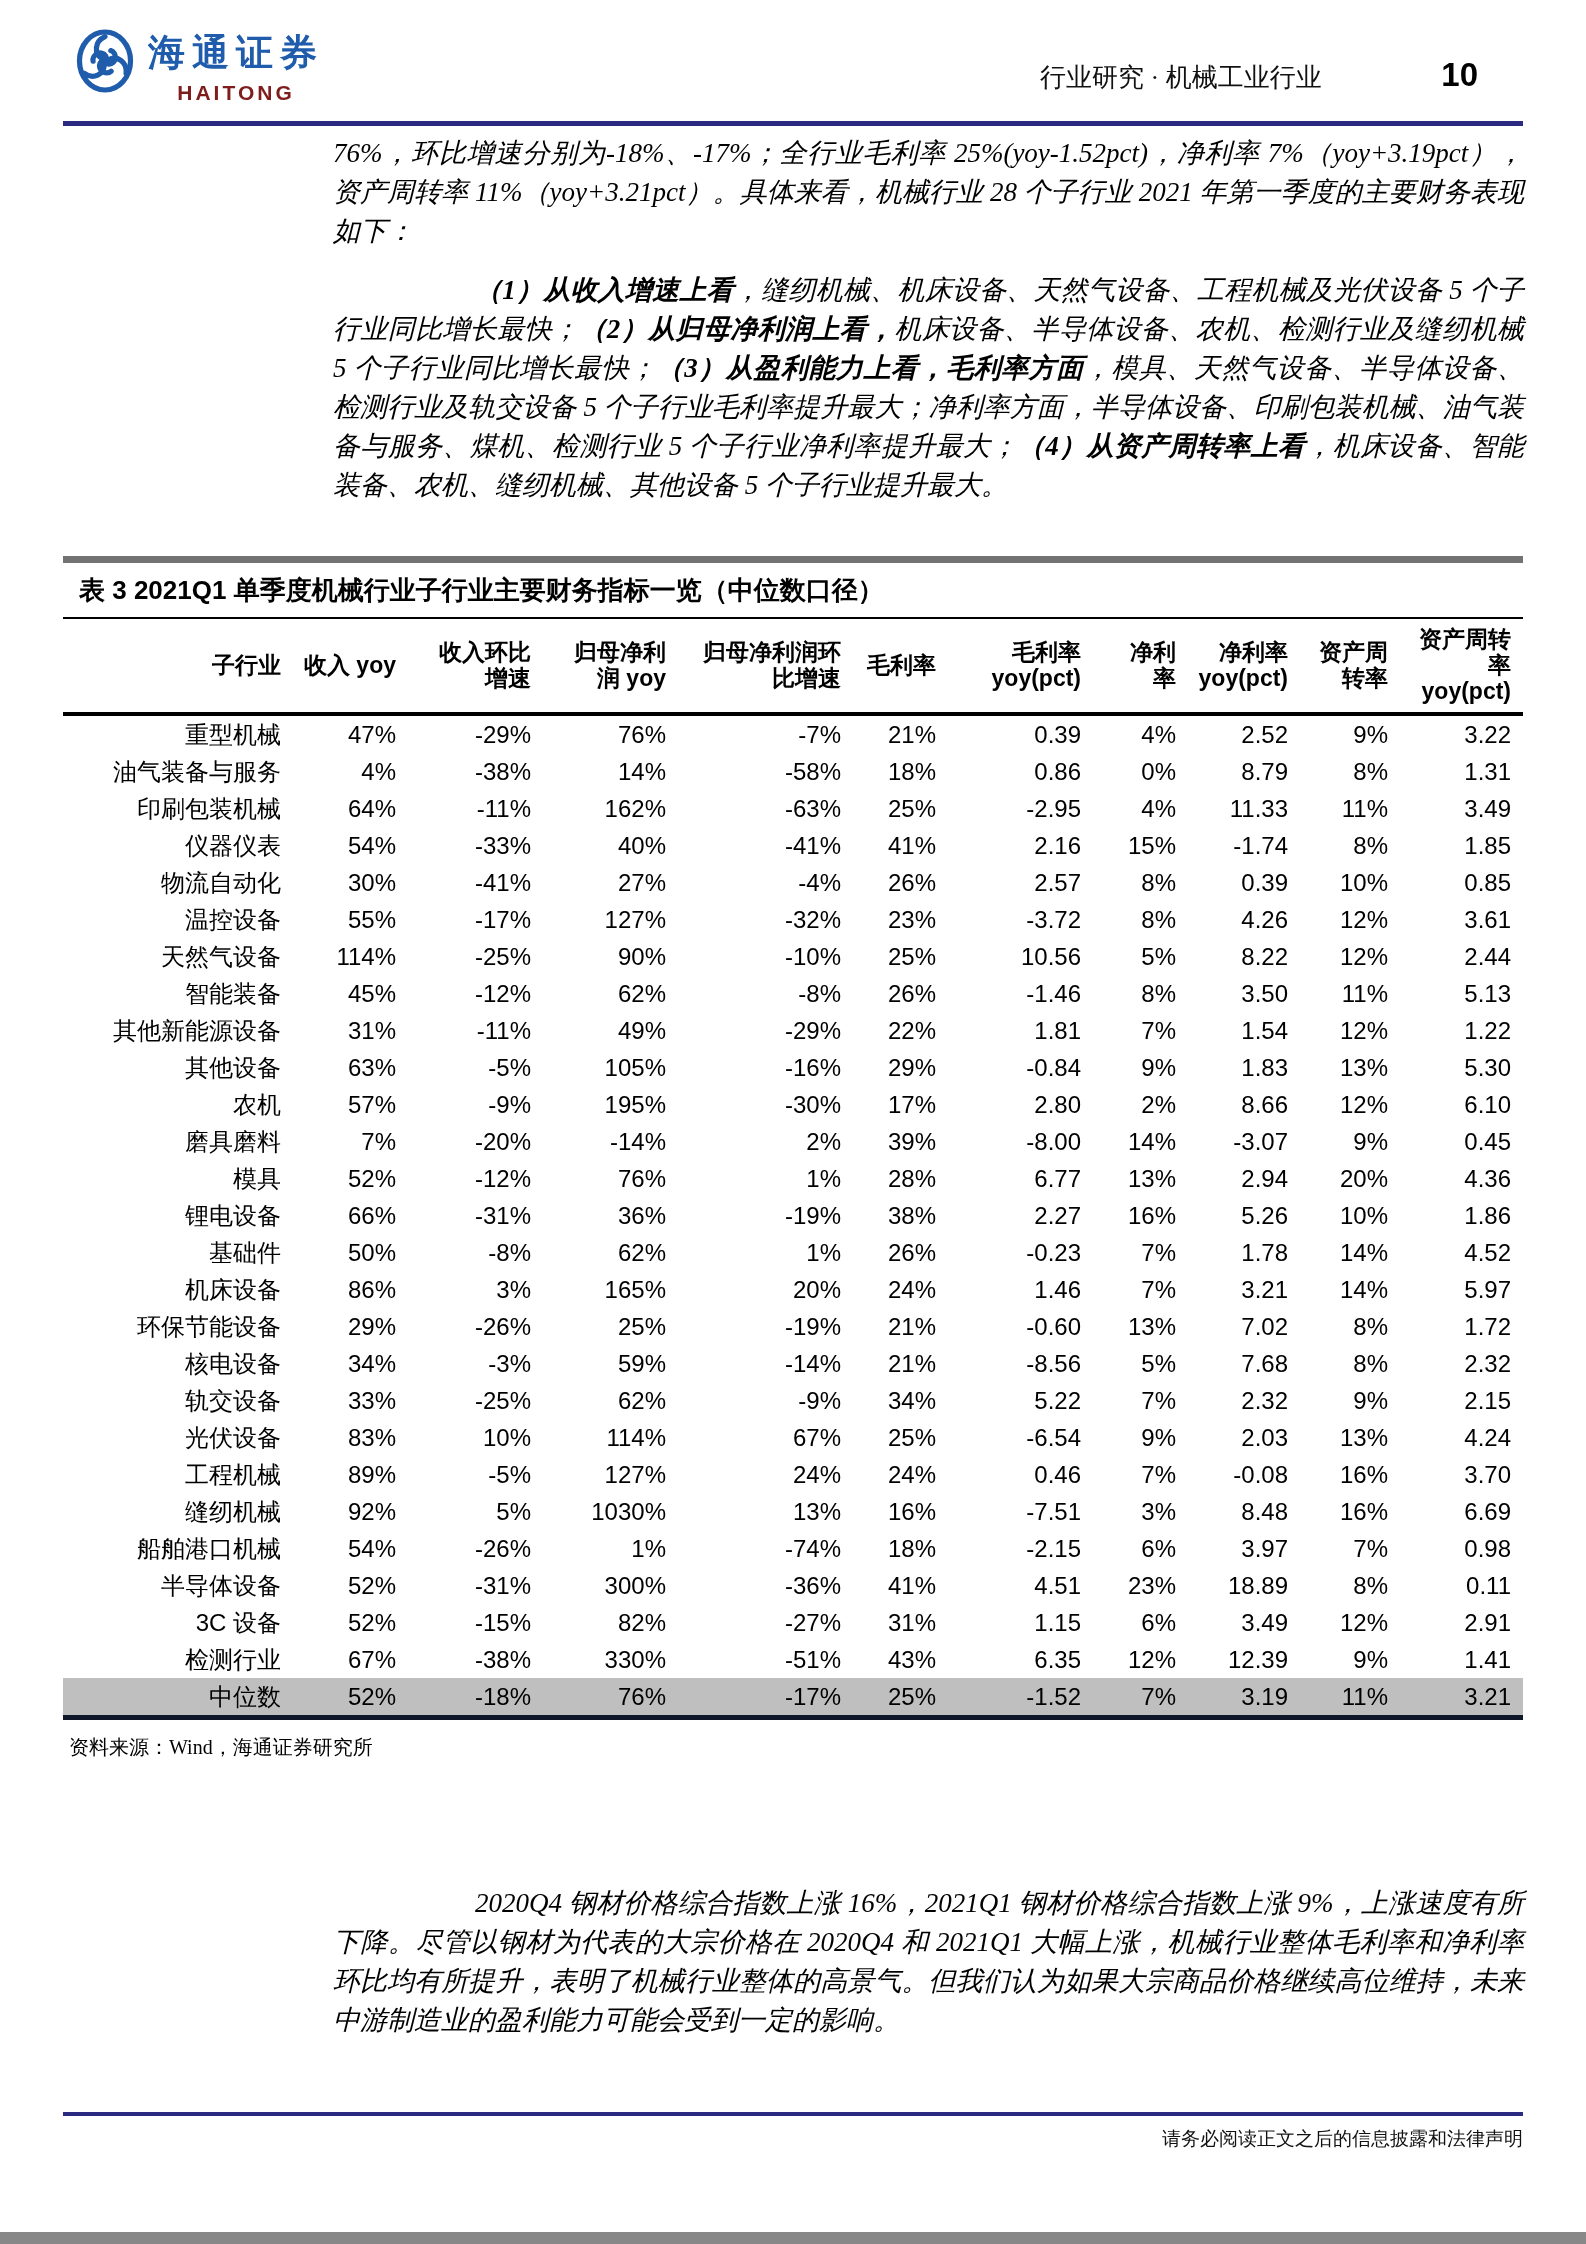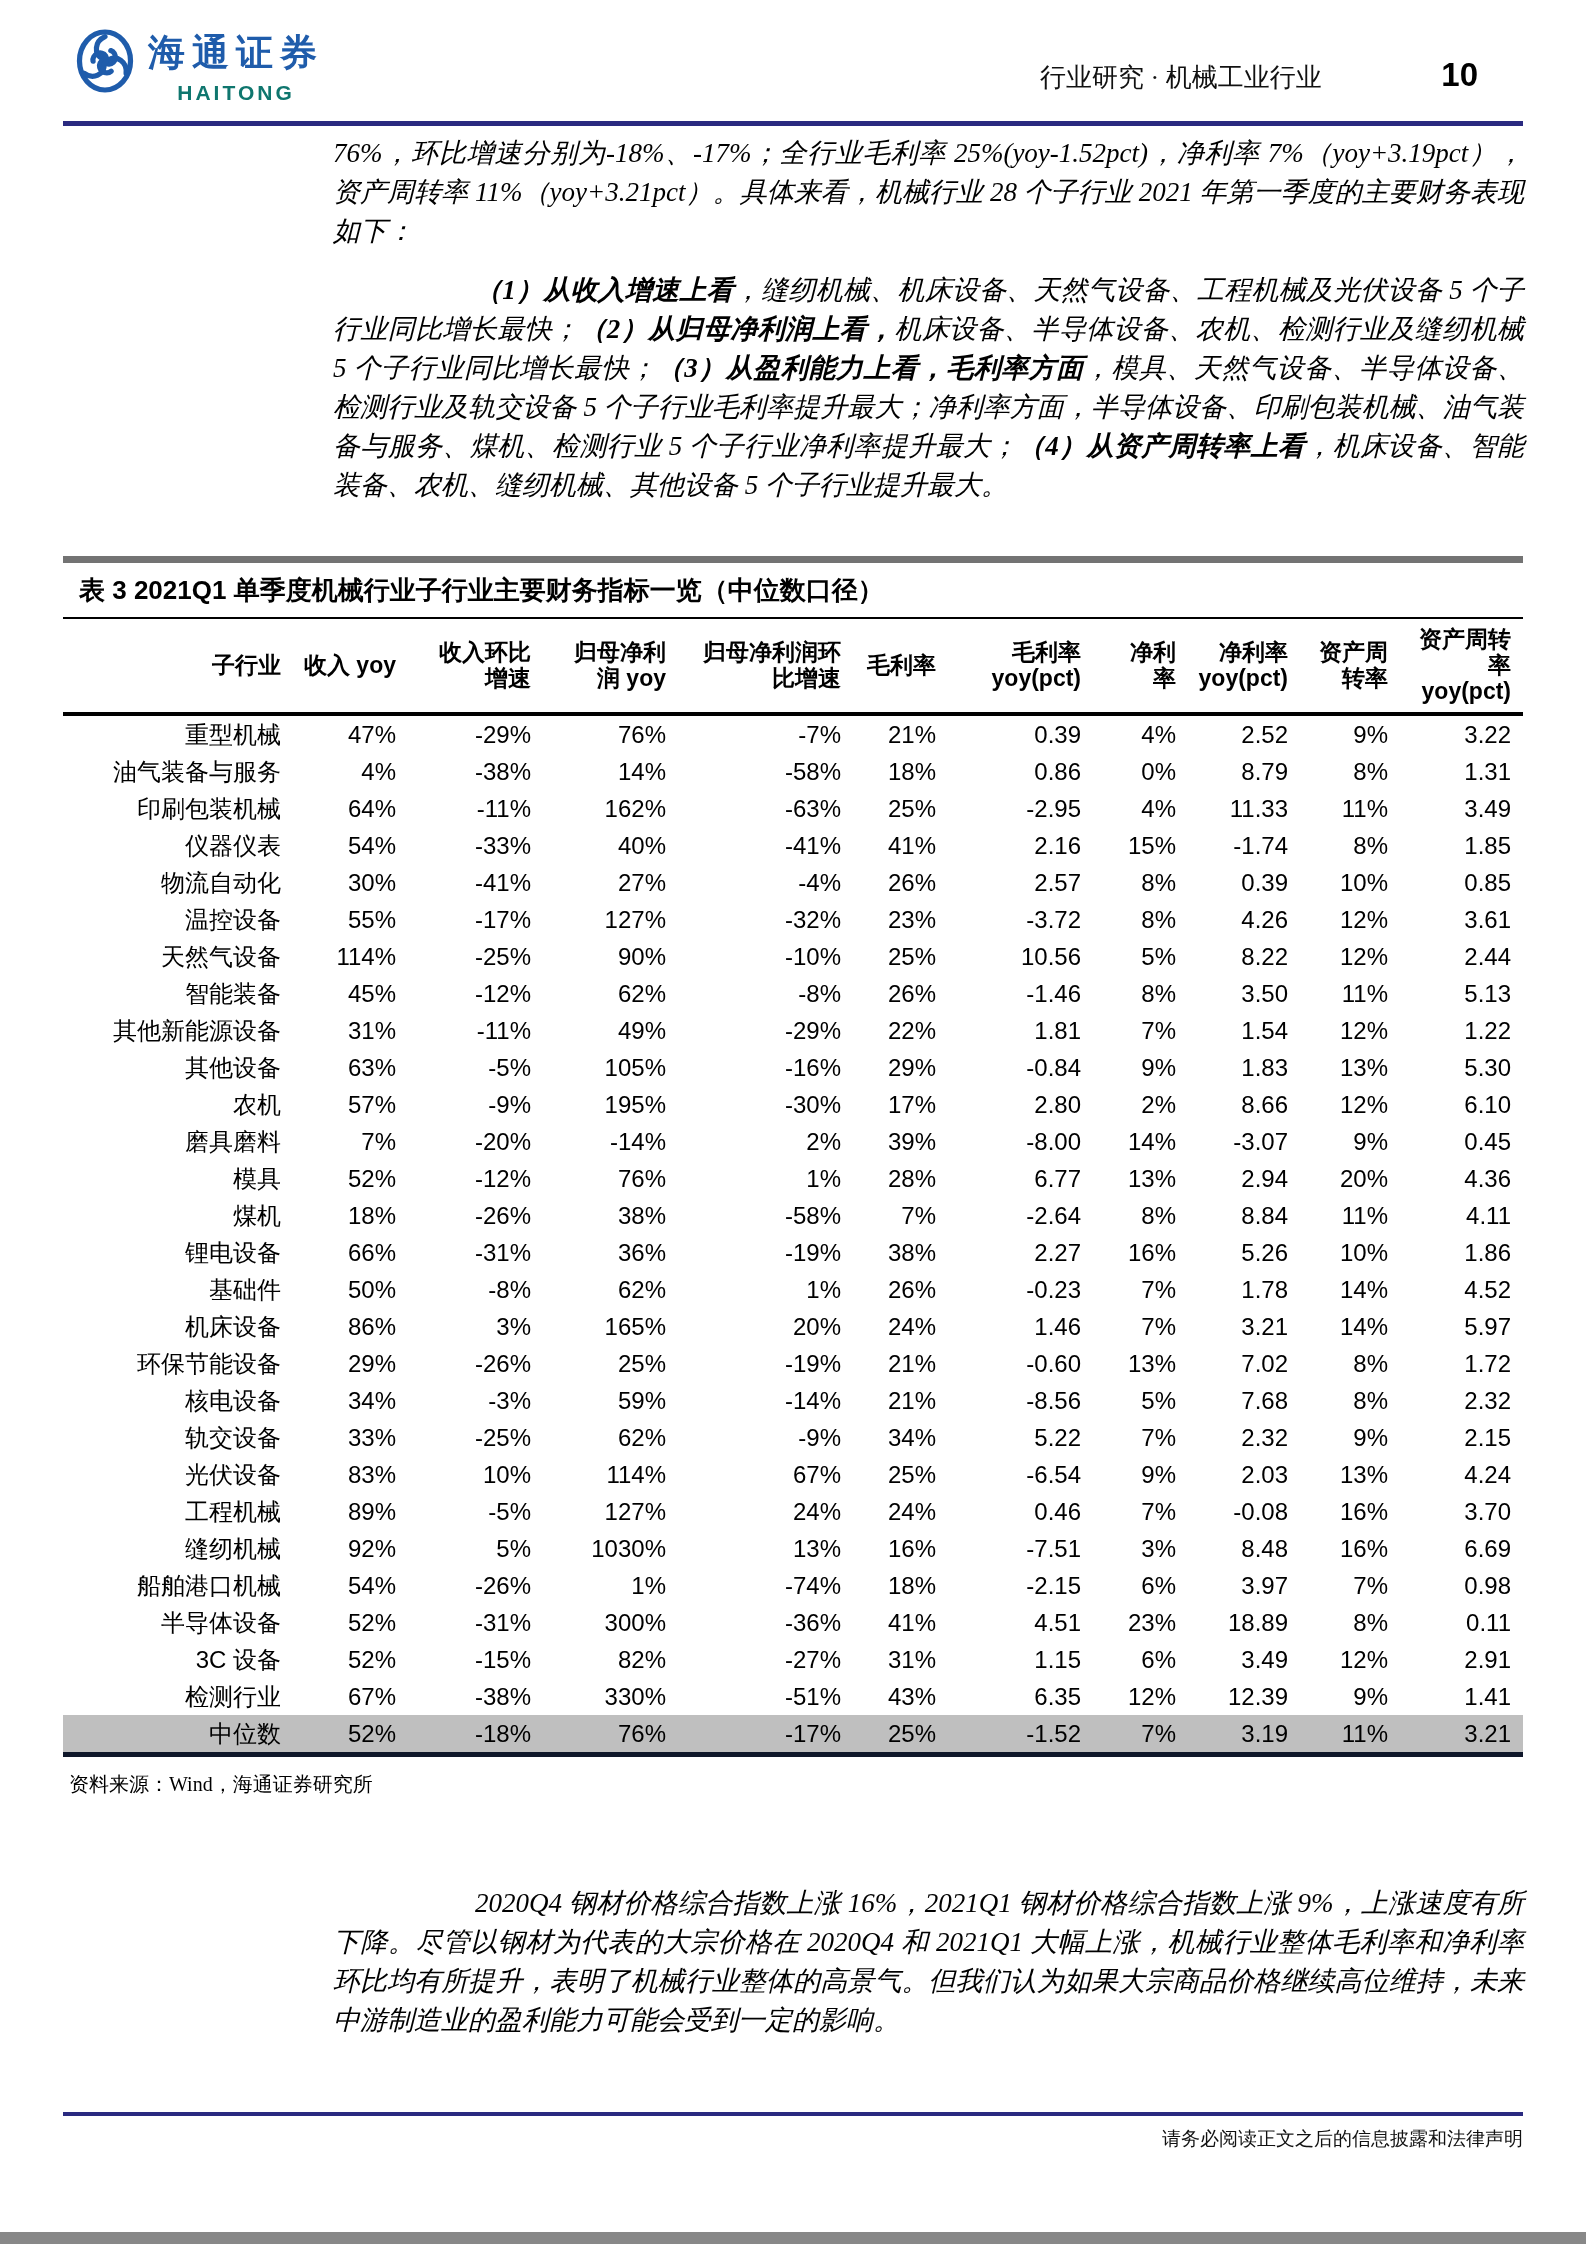--- a/index.html
+++ b/index.html
@@ -5,21 +5,21 @@
   html,body{margin:0;padding:0;background:#888;}
   .page{
     position:relative;width:1586px;height:2232px;background:#ffffff;
     font-family:"Liberation Sans","DejaVu Sans",sans-serif;color:#000;
     margin:0 auto;overflow:hidden;
   }
   
   .brand{position:absolute;left:76px;top:28px;display:flex;align-items:flex-start;gap:14px;}
   .brand-text{display:flex;flex-direction:column;align-items:center;}
   .brand-cn{font-size:37px;font-weight:bold;color:#1f5cab;letter-spacing:7px;font-family:"Liberation Serif","DejaVu Serif",serif;}
-  .brand-en{font-size:21px;font-weight:bold;color:#0f766e;letter-spacing:3px;margin-top:3px;}
+  .brand-en{font-size:21px;font-weight:bold;color:#7f1d1d;letter-spacing:3px;margin-top:3px;}
   .header-right{position:absolute;left:1040px;top:56px;width:483px;display:flex;justify-content:space-between;align-items:baseline;}
   .header-section{font-size:26px;color:#111;font-family:"Liberation Serif","DejaVu Serif",serif;}
   .page-num{font-size:33px;font-weight:bold;padding-right:45px;}
   .rule-navy{position:absolute;left:63px;width:1460px;height:5px;background:#2a2a80;}
   .rule-top{top:121px;}
   .rule-bottom{top:2112px;height:4px;}
   
   .para{
     position:absolute;left:333px;width:1191px;font-size:27px;line-height:39px;
     text-align:justify;font-family:"Liberation Serif","DejaVu Serif",serif;font-style:italic;
@@ -286,33 +286,20 @@
             <td>76%</td>
             <td>1%</td>
             <td>28%</td>
             <td>6.77</td>
             <td>13%</td>
             <td>2.94</td>
             <td>20%</td>
             <td>4.36</td>
           </tr>
           <tr>
-            <td>煤机</td>
-            <td>18%</td>
-            <td>-26%</td>
-            <td>38%</td>
-            <td>-58%</td>
-            <td>7%</td>
-            <td>-2.64</td>
-            <td>8%</td>
-            <td>8.84</td>
-            <td>11%</td>
-            <td>4.11</td>
-          </tr>
-          <tr>
             <td>锂电设备</td>
             <td>66%</td>
             <td>-31%</td>
             <td>36%</td>
             <td>-19%</td>
             <td>38%</td>
             <td>2.27</td>
             <td>16%</td>
             <td>5.26</td>
             <td>10%</td>

